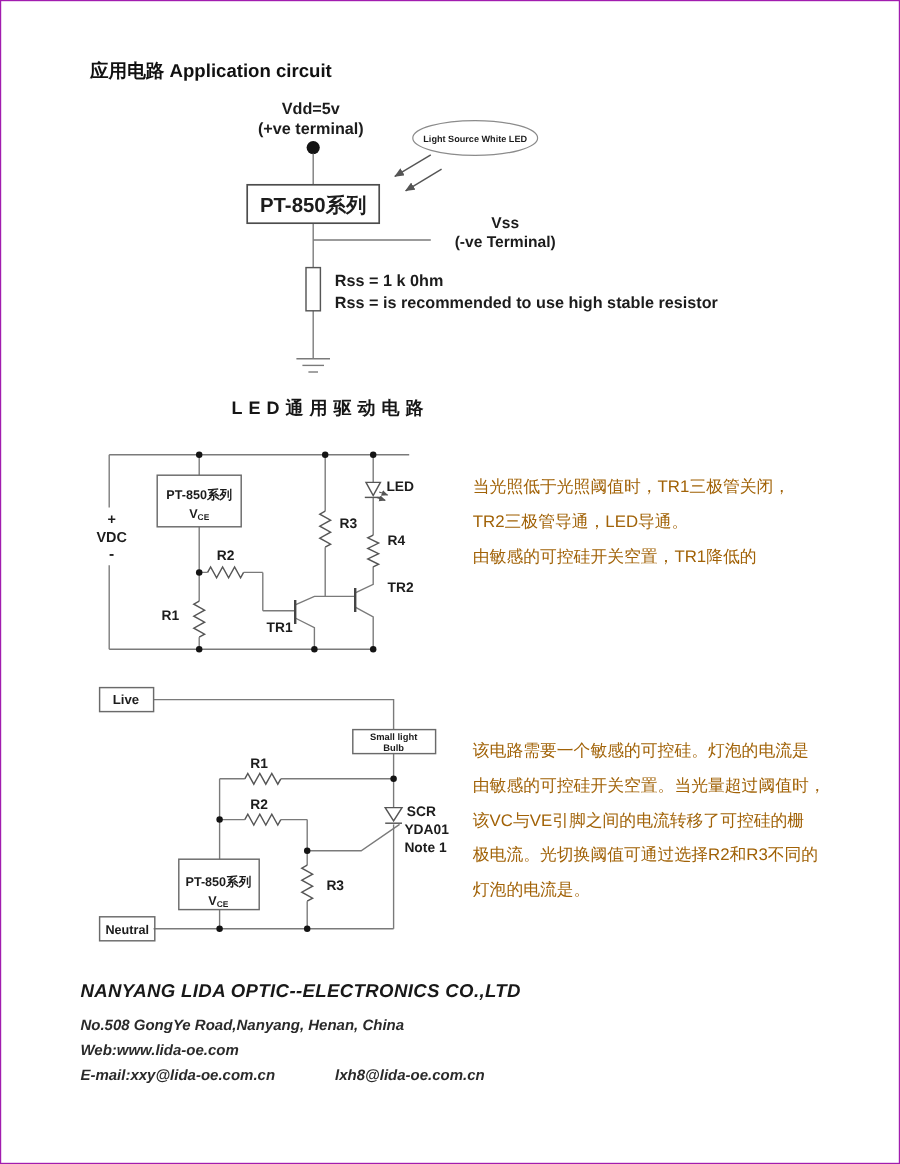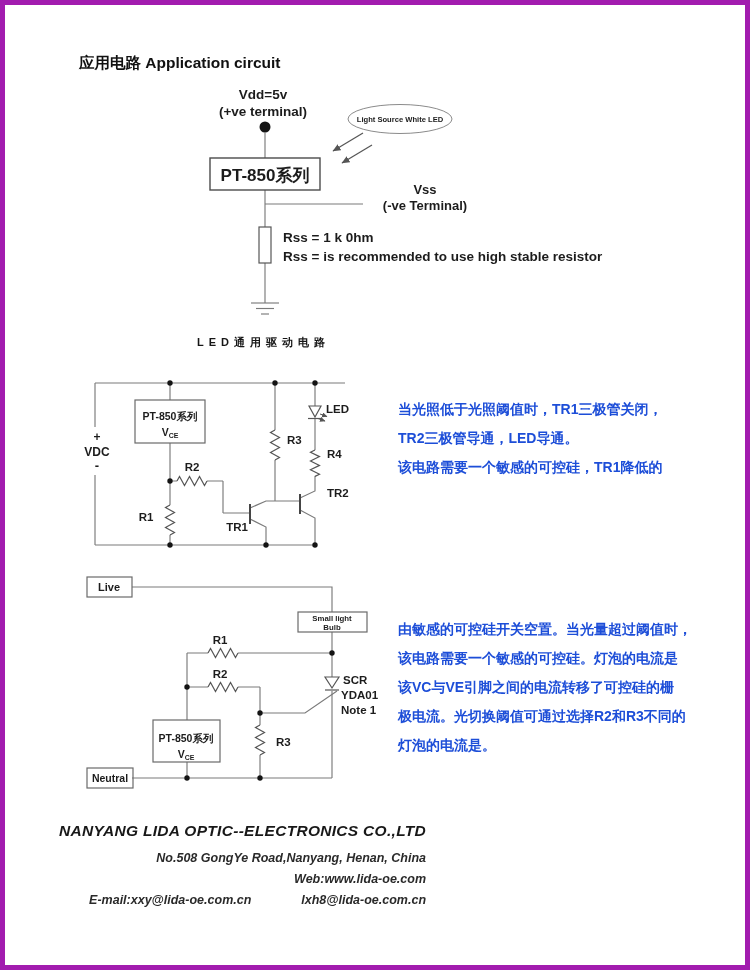--- a/index.html
+++ b/index.html
@@ -1,58 +1,58 @@
 <!DOCTYPE html>
 <html><head>
 <meta charset="utf-8">
 <style>
   html,body{margin:0;padding:0;background:#fff;}
   .page{
     position:relative; width:750px; height:970px; background:#ffffff;
-    box-sizing:border-box; border:5px solid #a21caf; overflow:hidden;
+    box-sizing:border-box; border:1px solid #a21caf; overflow:hidden;
     font-family:"Liberation Sans", sans-serif; color:#1f1f1f;
   }
   .page-title{
     position:absolute; left:74px; top:48px;
     font-size:15.5px; font-weight:bold; color:#111;
   }
   .sec2-title{
     position:absolute; left:192px; top:330px;
-    font-size:11px; font-weight:600; letter-spacing:5px; color:#161616;
+    font-size:15px; font-weight:600; letter-spacing:5px; color:#161616;
   }
   svg{position:absolute; overflow:visible;}
   .c1{left:80px; top:75px;}
   .c2{left:80px; top:370px;}
   .c3{left:75px; top:565px;}
   svg text{
     font-family:"Liberation Sans", sans-serif;
     fill:#1c1c1c; font-weight:600;
   }
   .wire{stroke:#7a7a7a; stroke-width:1.15; fill:none;}
   .comp{stroke:#565656; stroke-width:1.2; fill:none;}
   .cbox{stroke:#4c4c4c; stroke-width:1.4; fill:none;}
   .lbox{stroke:#6a6a6a; stroke-width:1.2; fill:none;}
   .bar{stroke:#454545; stroke-width:2; fill:none;}
   .dot{fill:#141414;}
   .desc{
     position:absolute; width:300px;
-    font-size:14px; line-height:29px; color:#1d4ed8;
-    font-weight:700;
+    font-size:14px; line-height:29px; color:#a16207;
+    font-weight:400;
   }
   .desc1{left:393px; top:390px;}
   .desc2{left:393px; top:610px;}
   .footer{
-    position:absolute; left:54px; top:817px;
+    position:absolute; left:66px; top:817px;
     font-style:italic; color:#2a2a2a;
   }
   .footer .company{
     font-size:15.5px; font-weight:bold; letter-spacing:.3px;
     margin-bottom:8px; color:#181818;
   }
-  .footer .fline{font-size:12.5px; font-weight:600; line-height:21px;text-align:right;}
+  .footer .fline{font-size:12.5px; font-weight:600; line-height:21px;}
   .footer .gap2{margin-left:50px;}
 </style>
 </head>
 <body>
 
 <div class="page">
 
   <div class="page-title">应用电路  Application circuit</div>
 
   <svg class="c1" width="480" height="250" viewBox="0 0 480 250">
@@ -168,21 +168,21 @@
     <text x="202" y="69" font-size="11.5">R3</text>
     <text x="242" y="83" font-size="11.5">R4</text>
     <text x="152" y="156" text-anchor="middle" font-size="11.5">TR1</text>
     <text x="242" y="122" font-size="11.5">TR2</text>
     <text x="241" y="38" font-size="11.5">LED</text>
   </svg>
 
   <div class="desc desc1">
     <div>当光照低于光照阈值时，TR1三极管关闭，</div>
     <div>TR2三极管导通，LED导通。</div>
-    <div>该电路需要一个敏感的可控硅，TR1降低的</div>
+    <div>由敏感的可控硅开关空置，TR1降低的</div>
   </div>
 
   <svg class="c3" width="315" height="232" viewBox="0 0 315 232">
     <g class="wire">
       <path d="M52 17 H252 V42"></path>
       <path d="M252 62 V107"></path>
       <path d="M107 83 H128 M158 83 H252"></path>
       <path d="M107 83 V150 M107 192 V208"></path>
       <path d="M107 117 H128 M158 117 H180 M180 117 V143"></path>
       <path d="M180 143 H225 L257 121"></path>
@@ -230,22 +230,22 @@
 
     <text x="140" y="74" text-anchor="middle" font-size="11.5">R1</text>
     <text x="140" y="108" text-anchor="middle" font-size="11.5">R2</text>
     <text x="196" y="176" font-size="11.5">R3</text>
     <text x="263" y="114" font-size="11.5">SCR</text>
     <text x="261" y="129" font-size="11.5">YDA01</text>
     <text x="261" y="144" font-size="11.5">Note 1</text>
   </svg>
 
   <div class="desc desc2">
+    <div>该电路需要一个敏感的可控硅。灯泡的电流是</div>
     <div>由敏感的可控硅开关空置。当光量超过阈值时，</div>
-    <div>该电路需要一个敏感的可控硅。灯泡的电流是</div>
     <div>该VC与VE引脚之间的电流转移了可控硅的栅</div>
     <div>极电流。光切换阈值可通过选择R2和R3不同的</div>
     <div>灯泡的电流是。</div>
   </div>
 
   <div class="footer">
     <div class="company">NANYANG LIDA OPTIC--ELECTRONICS CO.,LTD</div>
     <div class="fline">No.508 GongYe Road,Nanyang, Henan, China</div>
     <div class="fline">Web:www.lida-oe.com</div>
     <div class="fline">

